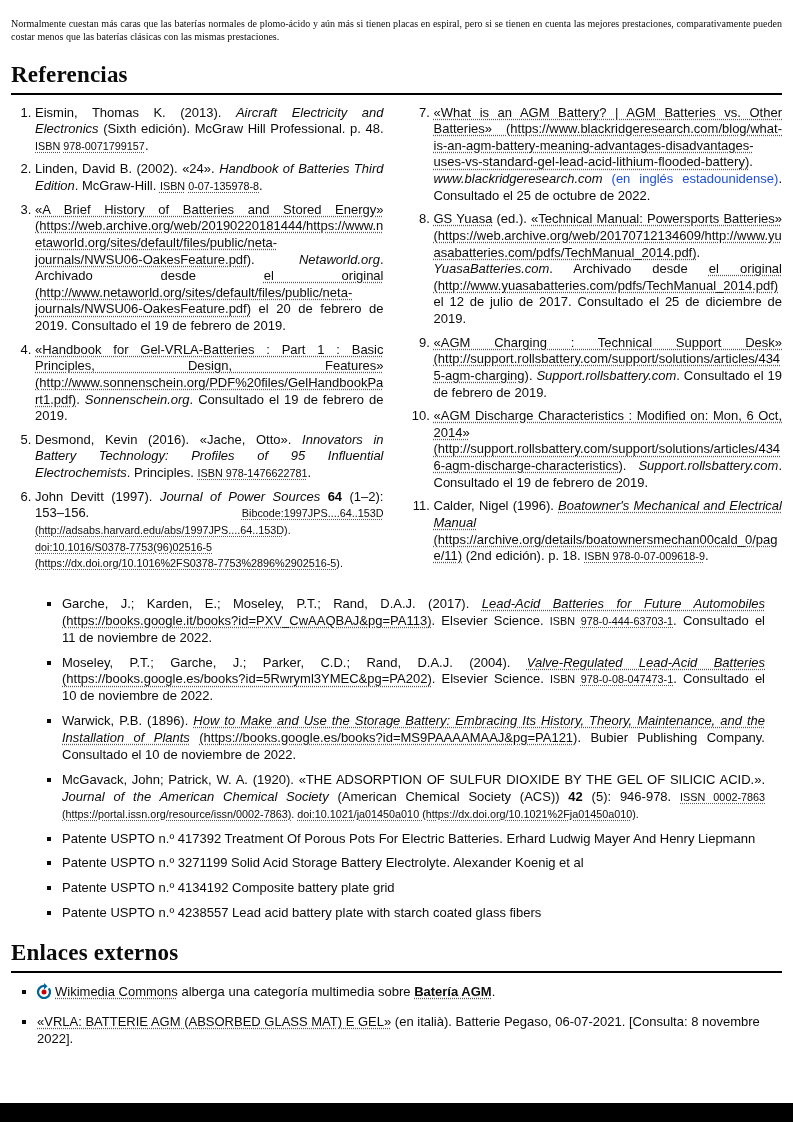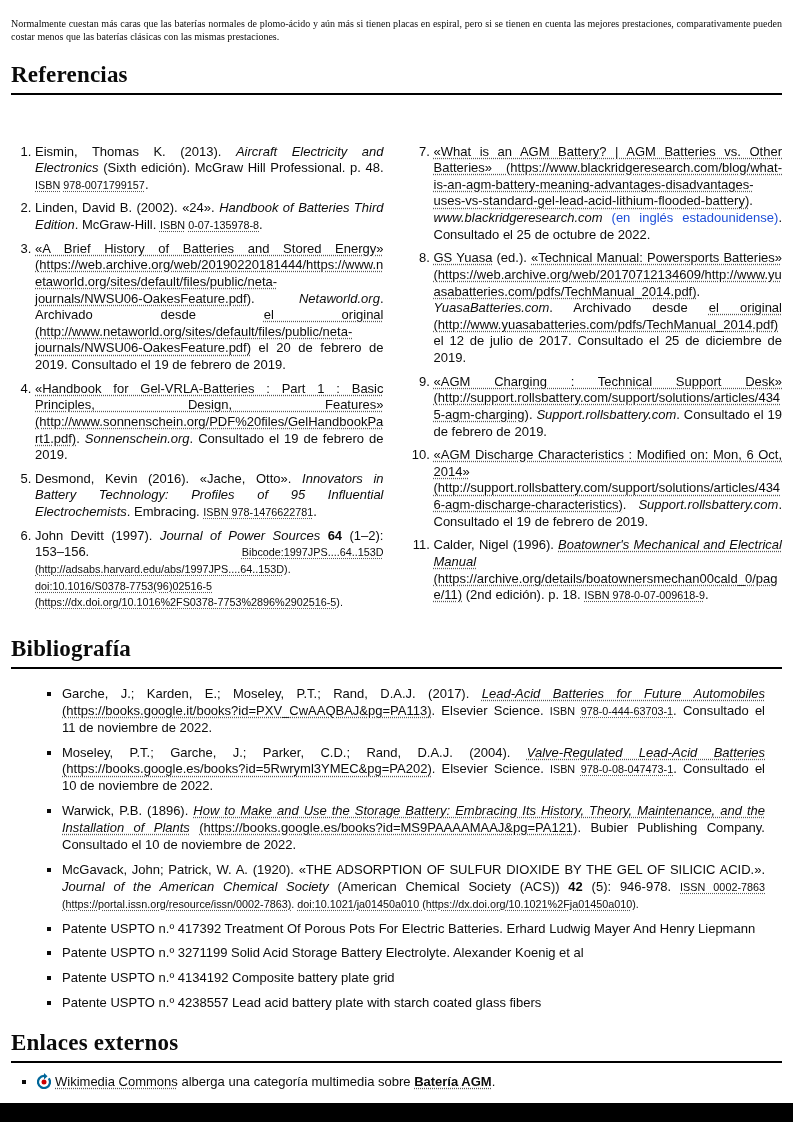--- a/index.html
+++ b/index.html
@@ -1,21 +1,21 @@
 <!DOCTYPE html>
 <html><head>
 <meta charset="utf-8">
 <style>
   html,body{margin:0;padding:0;background:#fff;}
   body{width:793px;height:1122px;position:relative;overflow:hidden;color:#0b0b0b;}
   .page{padding:12px 11px 0 11px;}
   .intro{font-family:"Liberation Serif",serif;font-size:10px;line-height:1.28;text-align:justify;margin:6px 0 14px 0;}
   h2{font-family:"Liberation Serif",serif;font-size:23px;font-weight:bold;margin:18px 0 10px 0;padding-bottom:5px;border-bottom:2px solid #000;letter-spacing:.2px;}
   .refs-cols{display:flex;gap:26px;}
-  .refs-col{width:50%;margin-top:39px;}
+  .refs-col{width:50%;}
   ol.ref-list{margin:0;padding-left:24px;font-family:"Liberation Sans","DejaVu Sans",sans-serif;font-size:13px;line-height:1.28;text-align:justify;}
   ol.ref-list li{margin-bottom:7px;word-break:break-word;}
   ul.biblio-list{margin:17px;padding-left:34px;list-style-type:square;font-family:"Liberation Sans","DejaVu Sans",sans-serif;font-size:13px;line-height:1.3;text-align:justify;}
   ul.biblio-list li{margin-bottom:8px;word-break:break-word;}
   ul.ext-list{margin:0;padding-left:26px;list-style-type:square;font-family:"Liberation Sans","DejaVu Sans",sans-serif;font-size:13px;line-height:1.3;}
   ul.ext-list li{margin-bottom:13px;word-break:break-word;}
   .it{font-style:italic;}
   .bd{font-weight:bold;}
   .gr{color:#1d4ed8;}
   .sm{font-size:10.8px;}
@@ -32,36 +32,35 @@
 
   <h2>Referencias</h2>
 
   <div class="refs-cols">
     <div class="refs-col">
       <ol class="ref-list" start="1">
           <li><span class="">Eismin, Thomas K. (2013). </span><span class="it">Aircraft Electricity and Electronics</span><span class=""> (Sixth edición). McGraw Hill Professional. p. 48. </span><span class="sm lnk">ISBN</span><span class="sm"> </span><span class="sm lnk">978-0071799157</span><span class="">.</span></li>
           <li><span class="">Linden, David B. (2002). «24». </span><span class="it">Handbook of Batteries Third Edition</span><span class="">. McGraw-Hill. </span><span class="sm lnk">ISBN</span><span class="sm"> </span><span class="sm lnk">0-07-135978-8</span><span class="">.</span></li>
           <li><span class="lnk">«A Brief History of Batteries and Stored Energy» (https://web.archive.org/web/20190220181444/https://www.netaworld.org/sites/default/files/public/neta-journals/NWSU06-OakesFeature.pdf)</span><span class="">. </span><span class="it">Netaworld.org</span><span class="">. Archivado desde </span><span class="lnk">el original (http://www.netaworld.org/sites/default/files/public/neta-journals/NWSU06-OakesFeature.pdf)</span><span class=""> el 20 de febrero de 2019. Consultado el 19 de febrero de 2019.</span></li>
           <li><span class="lnk">«Handbook for Gel-VRLA-Batteries : Part 1 : Basic Principles, Design, Features» (http://www.sonnenschein.org/PDF%20files/GelHandbookPart1.pdf)</span><span class="">. </span><span class="it">Sonnenschein.org</span><span class="">. Consultado el 19 de febrero de 2019.</span></li>
-          <li><span class="">Desmond, Kevin (2016). «Jache, Otto». </span><span class="it">Innovators in Battery Technology: Profiles of 95 Influential Electrochemists</span><span class="">. Embracing. </span><span class="sm lnk">ISBN 978-1476622781</span><span class="">.</span></li>
+          <li><span class="">Desmond, Kevin (2016). «Jache, Otto». </span><span class="it">Innovators in Battery Technology: Profiles of 95 Influential Electrochemists</span><span class="">. Principles. </span><span class="sm lnk">ISBN 978-1476622781</span><span class="">.</span></li>
           <li><span class="">John Devitt (1997). </span><span class="it">Journal of Power Sources</span><span class=""> </span><span class="bd">64</span><span class=""> (1–2): 153–156. </span><span class="sm lnk">Bibcode:1997JPS....64..153D (http://adsabs.harvard.edu/abs/1997JPS....64..153D)</span><span class="sm">. </span><span class="sm lnk">doi:10.1016/S0378-7753(96)02516-5 (https://dx.doi.org/10.1016%2FS0378-7753%2896%2902516-5)</span><span class="sm">.</span></li>
         </ol>
     </div>
     <div class="refs-col">
       <ol class="ref-list" start="7">
           <li><span class="lnk">«What is an AGM Battery? | AGM Batteries vs. Other Batteries» (https://www.blackridgeresearch.com/blog/what-is-an-agm-battery-meaning-advantages-disadvantages-uses-vs-standard-gel-lead-acid-lithium-flooded-battery)</span><span class="">. </span><span class="it">www.blackridgeresearch.com</span><span class=""> </span><span class="gr">(en inglés estadounidense)</span><span class="">. Consultado el 25 de octubre de 2022.</span></li>
           <li><span class="lnk">GS Yuasa</span><span class=""> (ed.). </span><span class="lnk">«Technical Manual: Powersports Batteries» (https://web.archive.org/web/20170712134609/http://www.yuasabatteries.com/pdfs/TechManual_2014.pdf)</span><span class="">. </span><span class="it">YuasaBatteries.com</span><span class="">. Archivado desde </span><span class="lnk">el original (http://www.yuasabatteries.com/pdfs/TechManual_2014.pdf)</span><span class=""> el 12 de julio de 2017. Consultado el 25 de diciembre de 2019.</span></li>
           <li><span class="lnk">«AGM Charging : Technical Support Desk» (http://support.rollsbattery.com/support/solutions/articles/4345-agm-charging)</span><span class="">. </span><span class="it">Support.rollsbattery.com</span><span class="">. Consultado el 19 de febrero de 2019.</span></li>
           <li><span class="lnk">«AGM Discharge Characteristics : Modified on: Mon, 6 Oct, 2014» (http://support.rollsbattery.com/support/solutions/articles/4346-agm-discharge-characteristics)</span><span class="">. </span><span class="it">Support.rollsbattery.com</span><span class="">. Consultado el 19 de febrero de 2019.</span></li>
           <li><span class="">Calder, Nigel (1996). </span><span class="it lnk">Boatowner's Mechanical and Electrical Manual</span><span class=""> </span><span class="lnk">(https://archive.org/details/boatownersmechan00cald_0/page/11)</span><span class=""> (2nd edición). p. 18. </span><span class="sm lnk">ISBN 978-0-07-009618-9</span><span class="">.</span></li>
         </ol>
     </div>
   </div>
 
-  <h2>Bibliografía</h2>
 
   <ul class="biblio-list">
       <li><span class="">Garche, J.; Karden, E.; Moseley, P.T.; Rand, D.A.J. (2017). </span><span class="it lnk">Lead-Acid Batteries for Future Automobiles</span><span class=""> </span><span class="lnk">(https://books.google.it/books?id=PXV_CwAAQBAJ&amp;pg=PA113)</span><span class="">. Elsevier Science. </span><span class="sm">ISBN</span><span class="sm"> </span><span class="sm lnk">978-0-444-63703-1</span><span class="">. Consultado el 11 de noviembre de 2022.</span></li>
       <li><span class="">Moseley, P.T.; Garche, J.; Parker, C.D.; Rand, D.A.J. (2004). </span><span class="it lnk">Valve-Regulated Lead-Acid Batteries</span><span class=""> </span><span class="lnk">(https://books.google.es/books?id=5Rwryml3YMEC&amp;pg=PA202)</span><span class="">. Elsevier Science. </span><span class="sm">ISBN</span><span class="sm"> </span><span class="sm lnk">978-0-08-047473-1</span><span class="">. Consultado el 10 de noviembre de 2022.</span></li>
       <li><span class="">Warwick, P.B. (1896). </span><span class="it lnk">How to Make and Use the Storage Battery: Embracing Its History, Theory, Maintenance, and the Installation of Plants</span><span class=""> </span><span class="lnk">(https://books.google.es/books?id=MS9PAAAAMAAJ&amp;pg=PA121)</span><span class="">. Bubier Publishing Company. Consultado el 10 de noviembre de 2022.</span></li>
       <li><span class="">McGavack, John; Patrick, W. A. (1920). «THE ADSORPTION OF SULFUR DIOXIDE BY THE GEL OF SILICIC ACID.». </span><span class="it">Journal of the American Chemical Society</span><span class=""> (American Chemical Society (ACS)) </span><span class="bd">42</span><span class=""> (5): 946-978. </span><span class="sm lnk">ISSN 0002-7863 (https://portal.issn.org/resource/issn/0002-7863)</span><span class="sm">. </span><span class="sm lnk">doi:10.1021/ja01450a010 (https://dx.doi.org/10.1021%2Fja01450a010)</span><span class="sm">.</span></li>
       <li><span class="">Patente USPTO n.º 417392 Treatment Of Porous Pots For Electric Batteries. Erhard Ludwig Mayer And Henry Liepmann</span></li>
       <li><span class="">Patente USPTO n.º 3271199 Solid Acid Storage Battery Electrolyte. Alexander Koenig et al</span></li>
       <li><span class="">Patente USPTO n.º 4134192 Composite battery plate grid</span></li>
       <li><span class="">Patente USPTO n.º 4238557 Lead acid battery plate with starch coated glass fibers</span></li>

